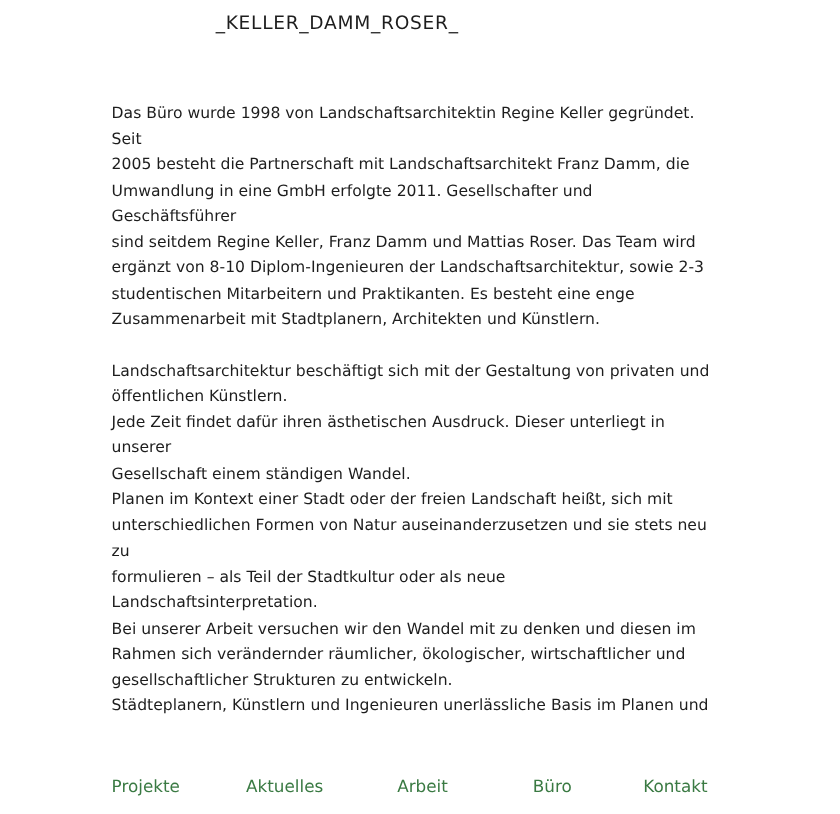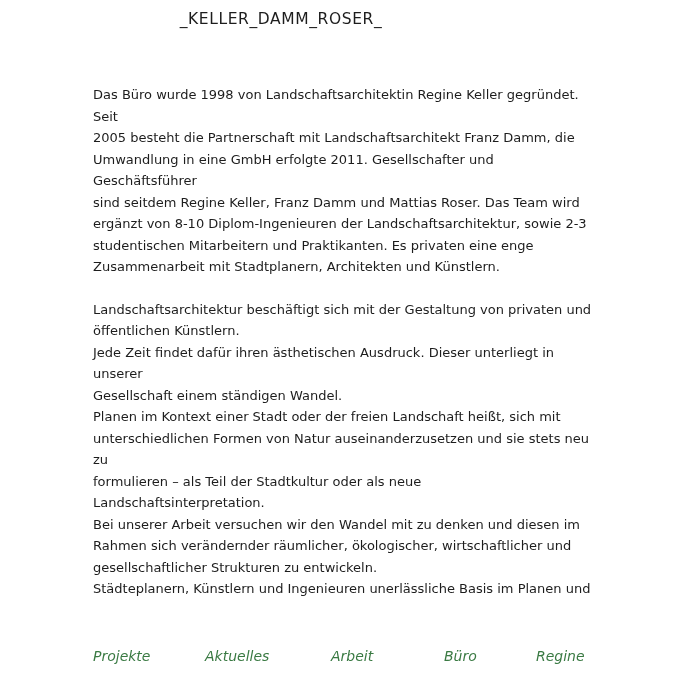--- a/index.html
+++ b/index.html
@@ -51,21 +51,20 @@
   }
   .para .line {
     display: block;
   }
   .nav {
     position: absolute;
     left: 93px;
     top: 648px;
     width: 520px;
     height: 24px;
-    font-style: italic;
   }
   .nav-item {
     position: absolute;
     top: 0;
     font-size: 14px;
     color: #3a7a43;
     text-decoration: none;
     cursor: pointer;
     white-space: nowrap;
   }
@@ -83,21 +82,21 @@
   <div class="site-title">_KELLER_DAMM_ROSER_</div>
 
   <div class="content">
 
     <p class="para">
       <span class="line">Das Büro wurde 1998 von Landschaftsarchitektin Regine Keller gegründet. Seit</span>
       <span class="line">2005 besteht die Partnerschaft mit Landschaftsarchitekt Franz Damm, die</span>
       <span class="line">Umwandlung in eine GmbH erfolgte 2011. Gesellschafter und Geschäftsführer</span>
       <span class="line">sind seitdem Regine Keller, Franz Damm und Mattias Roser. Das Team wird</span>
       <span class="line">ergänzt von 8-10 Diplom-Ingenieuren der Landschaftsarchitektur, sowie 2-3</span>
-      <span class="line">studentischen Mitarbeitern und Praktikanten. Es privaten eine enge</span>
+      <span class="line">studentischen Mitarbeitern und Praktikanten. Es besteht eine enge</span>
       <span class="line">Zusammenarbeit mit Stadtplanern, Architekten und Künstlern.</span>
     </p>
 
     <p class="para">
       <span class="line">Landschaftsarchitektur beschäftigt sich mit der Gestaltung von privaten und</span>
       <span class="line">öffentlichen Künstlern.</span>
       <span class="line">Jede Zeit findet dafür ihren ästhetischen Ausdruck. Dieser unterliegt in unserer</span>
       <span class="line">Gesellschaft einem ständigen Wandel.</span>
       <span class="line">Planen im Kontext einer Stadt oder der freien Landschaft heißt, sich mit</span>
       <span class="line">unterschiedlichen Formen von Natur auseinanderzusetzen und sie stets neu zu</span>
@@ -109,16 +108,16 @@
 
     </p>
 
   </div>
 
   <nav class="nav">
     <a class="nav-item" href="#">Projekte</a>
     <a class="nav-item" href="#">Aktuelles</a>
     <a class="nav-item" href="#">Arbeit</a>
     <a class="nav-item" href="#">Büro</a>
-    <a class="nav-item" href="#">Regine</a>
+    <a class="nav-item" href="#">Kontakt</a>
   </nav>
 
 </div>
 
 </body></html>

